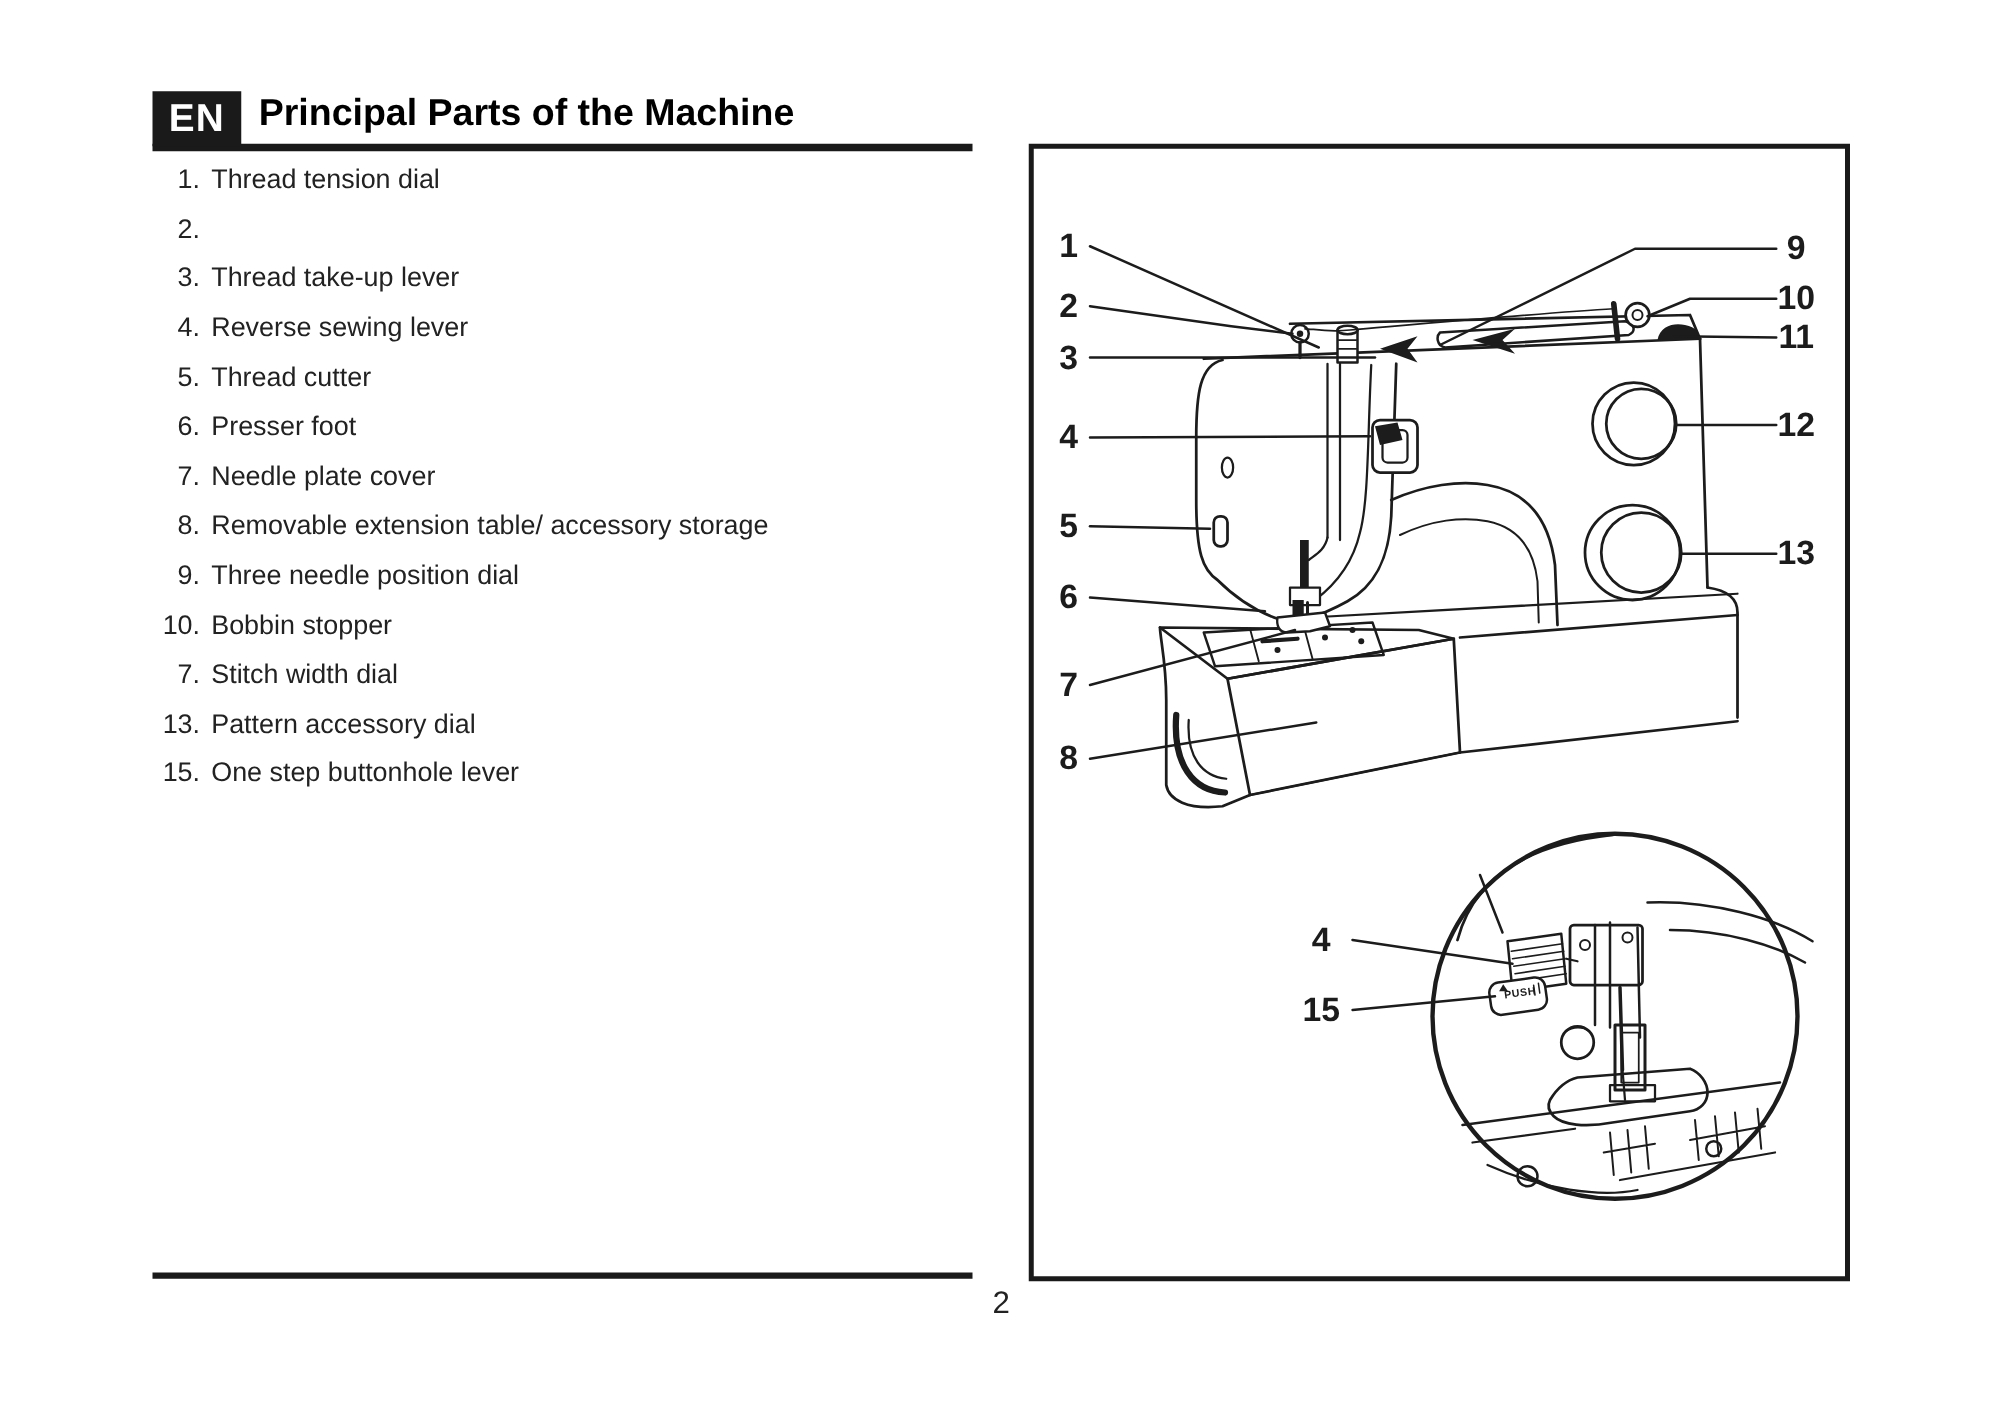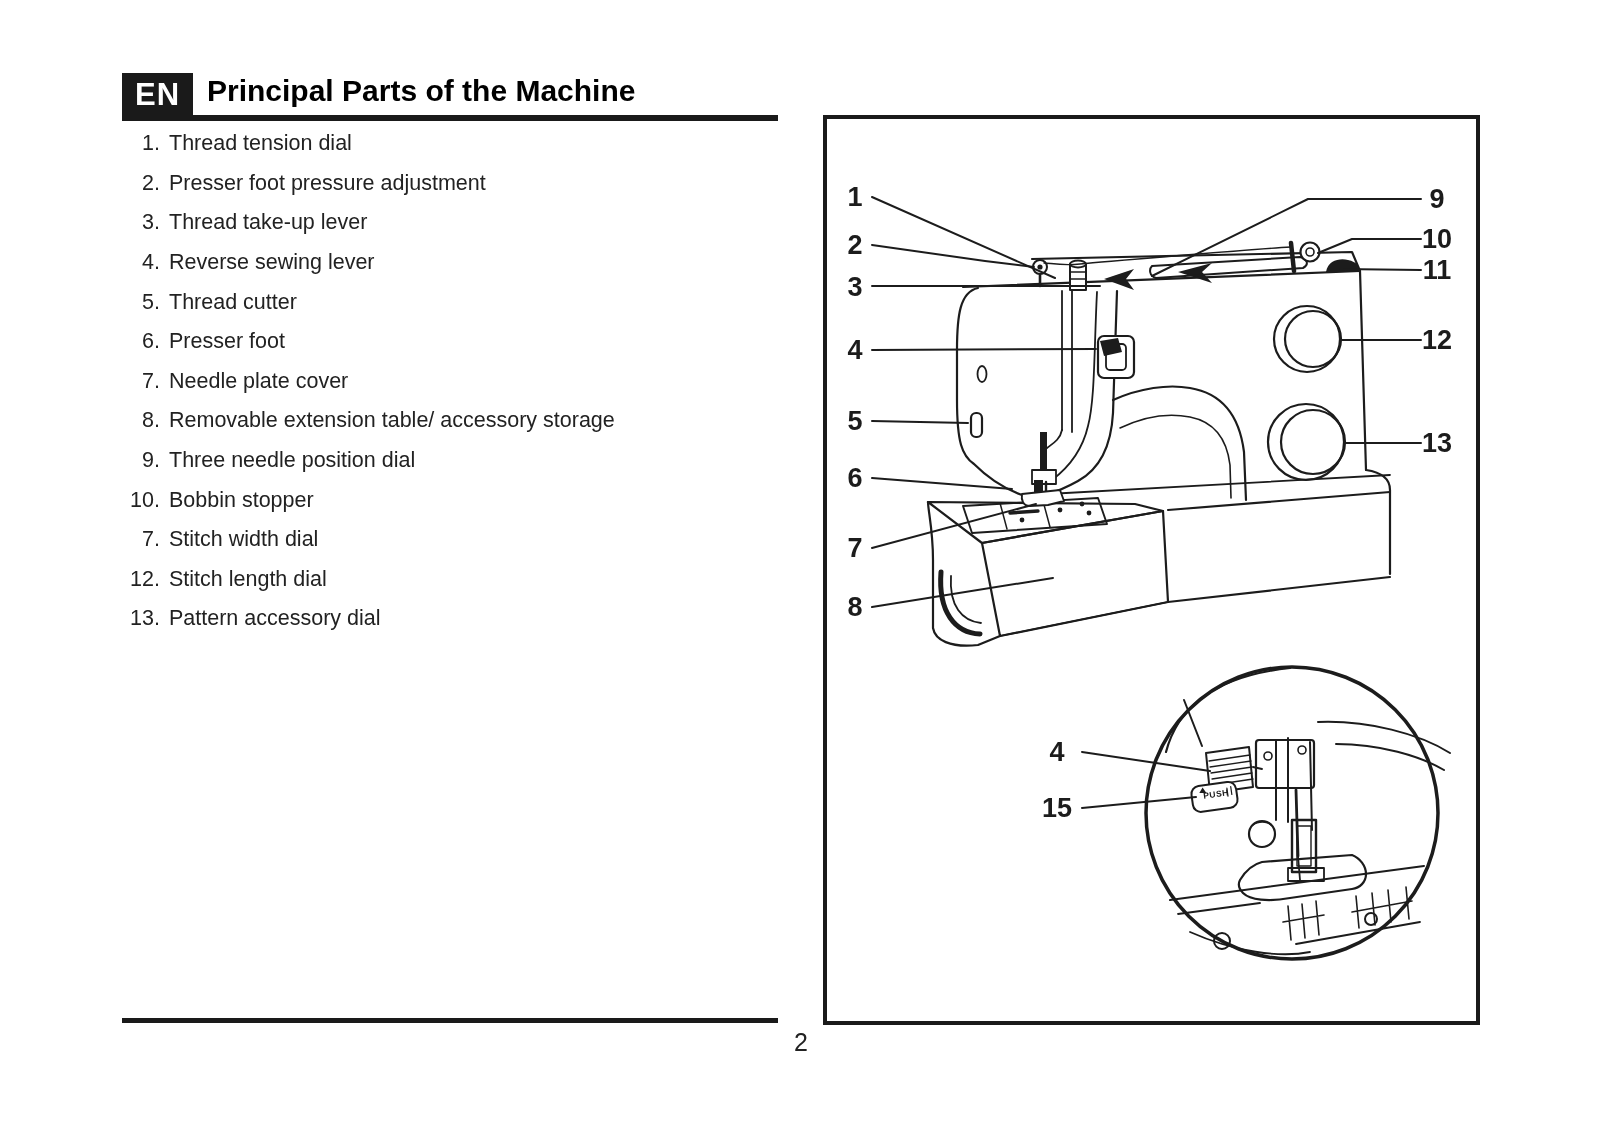--- a/index.html
+++ b/index.html
@@ -52,21 +52,20 @@
   <div class="page-title">Principal Parts of the Machine</div>
   <div class="heading-rule"></div>
 
   <div class="parts-list">
     <div class="parts-row">
         <span class="num">1.</span>
         <span class="name">Thread tension dial</span>
       </div>
     <div class="parts-row">
         <span class="num">2.</span>
-        <span class="name">Presser foot pressure adjustment</span>
       </div>
     <div class="parts-row">
         <span class="num">3.</span>
         <span class="name">Thread take-up lever</span>
       </div>
     <div class="parts-row">
         <span class="num">4.</span>
         <span class="name">Reverse sewing lever</span>
       </div>
     <div class="parts-row">
@@ -91,26 +90,26 @@
       </div>
     <div class="parts-row">
         <span class="num">10.</span>
         <span class="name">Bobbin stopper</span>
       </div>
     <div class="parts-row">
         <span class="num">7.</span>
         <span class="name">Stitch width dial</span>
       </div>
     <div class="parts-row">
-        <span class="num">12.</span>
-        <span class="name">Stitch length dial</span>
-      </div>
-    <div class="parts-row">
         <span class="num">13.</span>
         <span class="name">Pattern accessory dial</span>
+      </div>
+    <div class="parts-row">
+        <span class="num">15.</span>
+        <span class="name">One step buttonhole lever</span>
       </div>
   </div>
 
   <div class="figure-box"></div>
 
   <svg class="diagram-svg" viewBox="0 0 1600 1128">
     <g fill="none" stroke="#1c1c1c" stroke-width="2.2" stroke-linecap="round" stroke-linejoin="round">
 
       <g>
 

